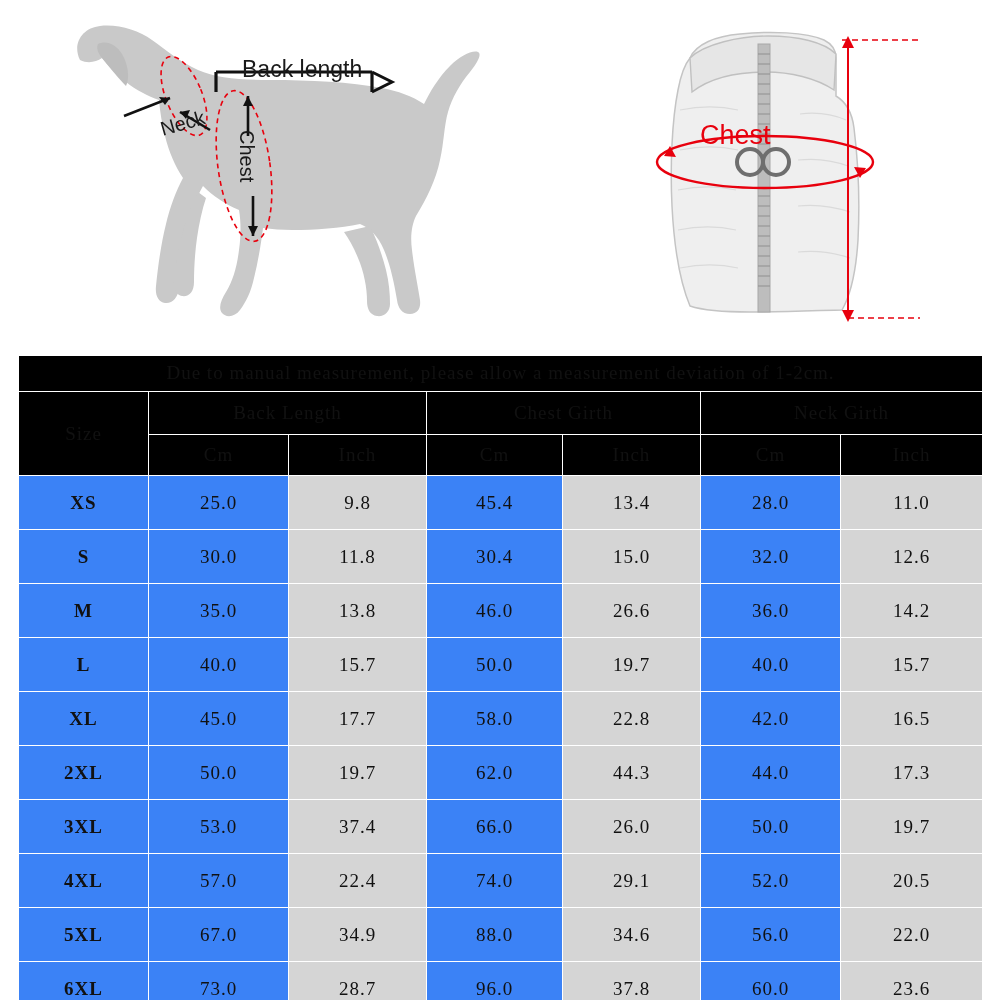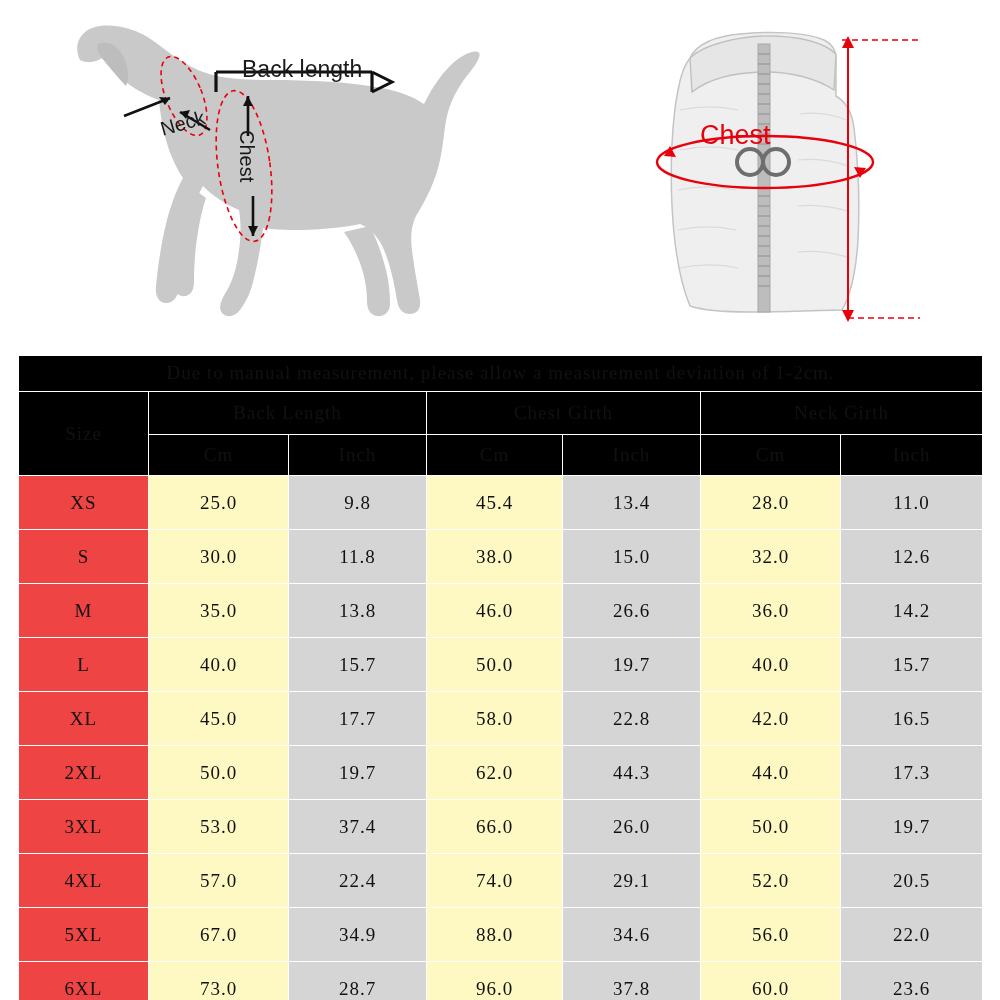--- a/index.html
+++ b/index.html
@@ -114,36 +114,36 @@
   }
   .hdr-unit td {
     background: #000000;
     color: #ffffff;
     font-size: 19px;
     letter-spacing: 1px;
     height: 38px;
     border: 1px solid #ffffff;
   }
   td.size-col {
-    background: #ef4444;
+    background: #3b82f6;
     color: #000000;
-    font-weight: normal;
+    font-weight: bold;
     font-size: 19px;
     letter-spacing: 0;
   }
   .hdr-size {
     background: #000000;
     color: #ffffff;
     font-size: 20px;
     letter-spacing: 2px;
   }
   tr.data-row td {
     height: 51px;
   }
-  td.c-cream { background: #fef9c3; }
+  td.c-cream { background: #3b82f6; }
   td.c-gray  { background: #d5d5d5; }
 </style>
 </head>
 <body>
 
 <div class="page">
 
   <div class="illustrations">
 
     <div class="dog-panel">
@@ -346,21 +346,21 @@
           <td class="c-gray">9.8</td>
           <td class="c-cream">45.4</td>
           <td class="c-gray">13.4</td>
           <td class="c-cream">28.0</td>
           <td class="c-gray">11.0</td>
         </tr>
         <tr class="data-row">
           <td class="size-col">S</td>
           <td class="c-cream">30.0</td>
           <td class="c-gray">11.8</td>
-          <td class="c-cream">38.0</td>
+          <td class="c-cream">30.4</td>
           <td class="c-gray">15.0</td>
           <td class="c-cream">32.0</td>
           <td class="c-gray">12.6</td>
         </tr>
         <tr class="data-row">
           <td class="size-col">M</td>
           <td class="c-cream">35.0</td>
           <td class="c-gray">13.8</td>
           <td class="c-cream">46.0</td>
           <td class="c-gray">26.6</td>

